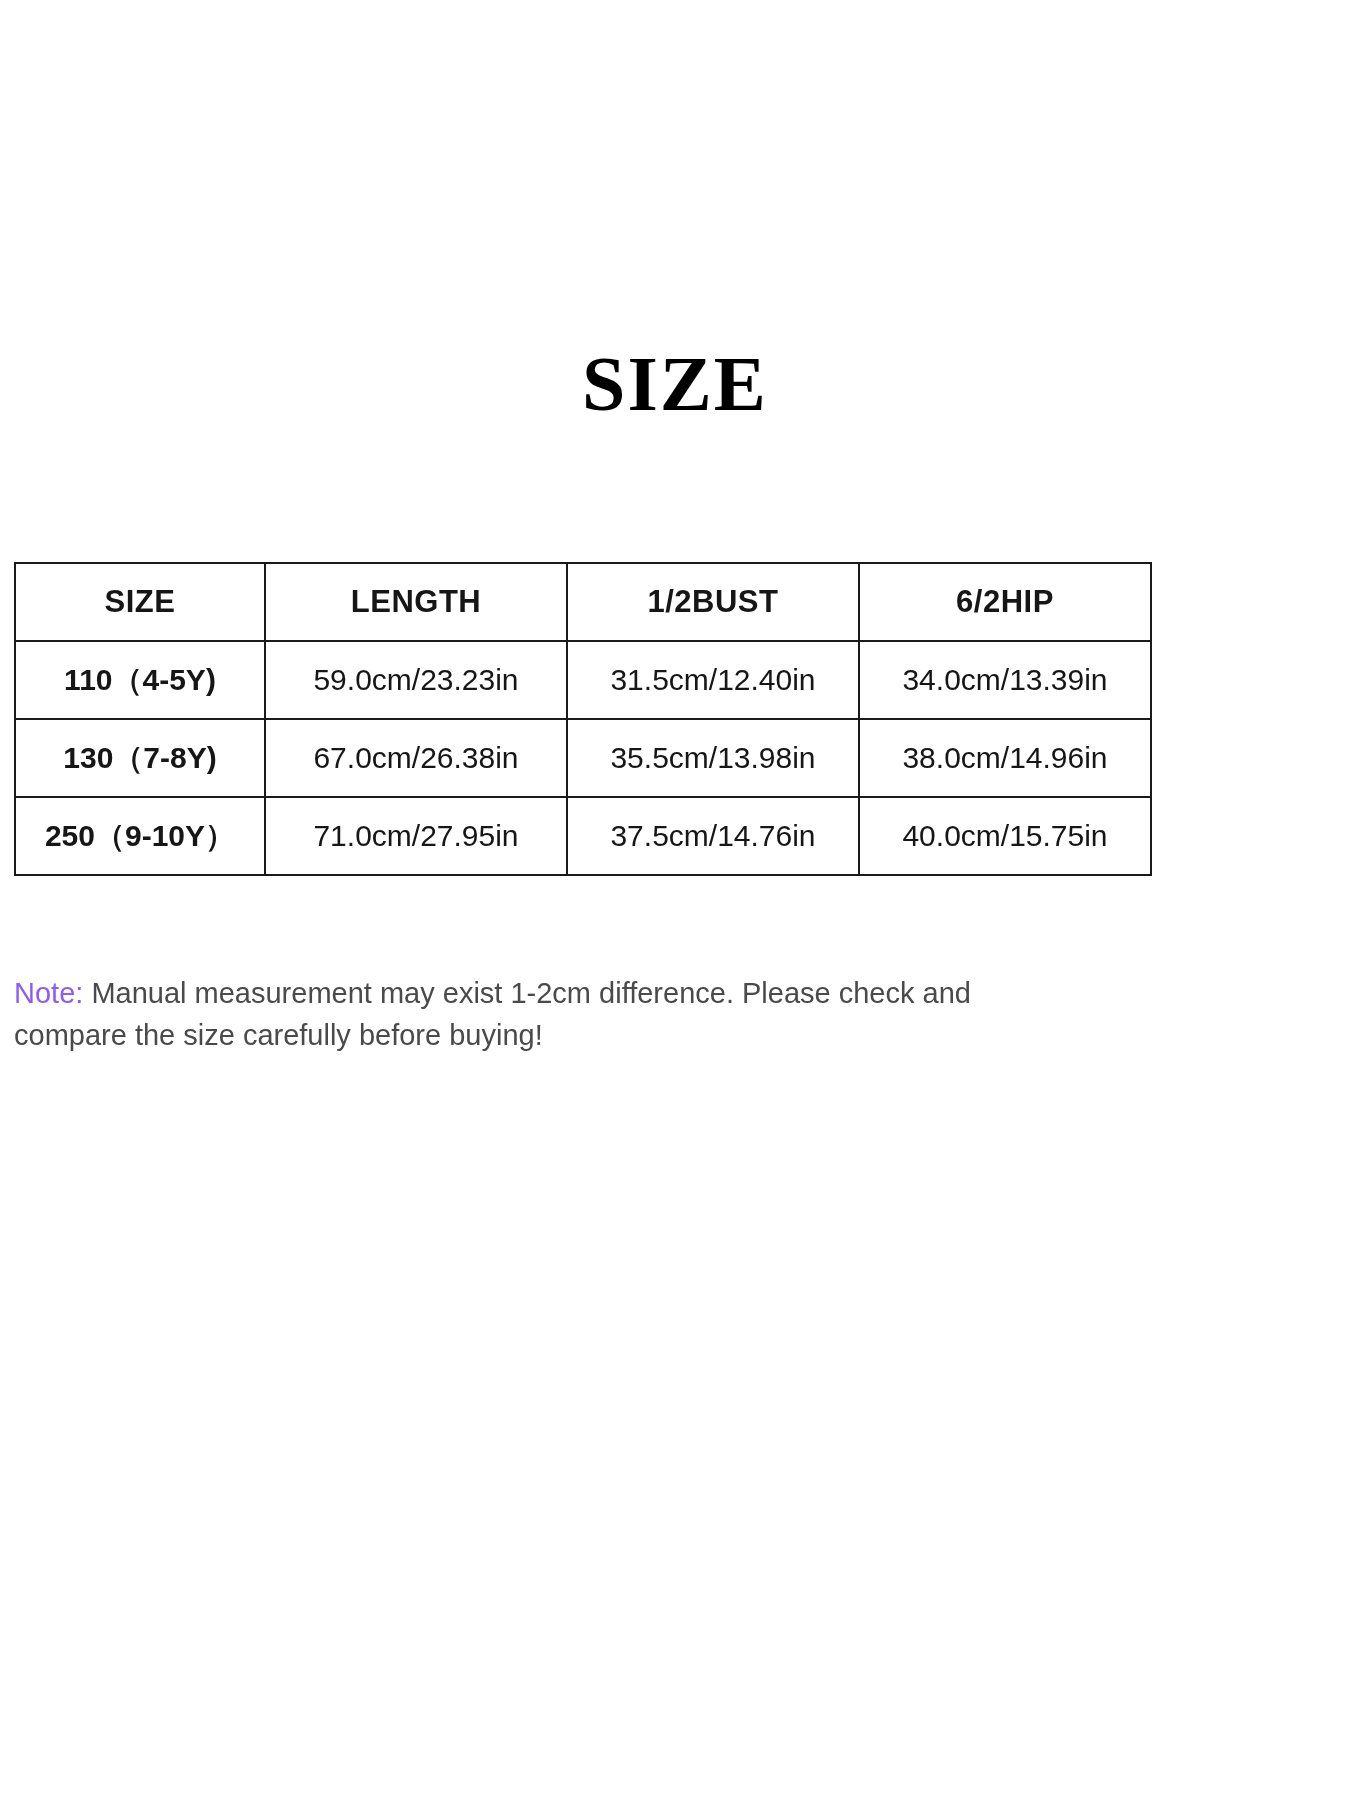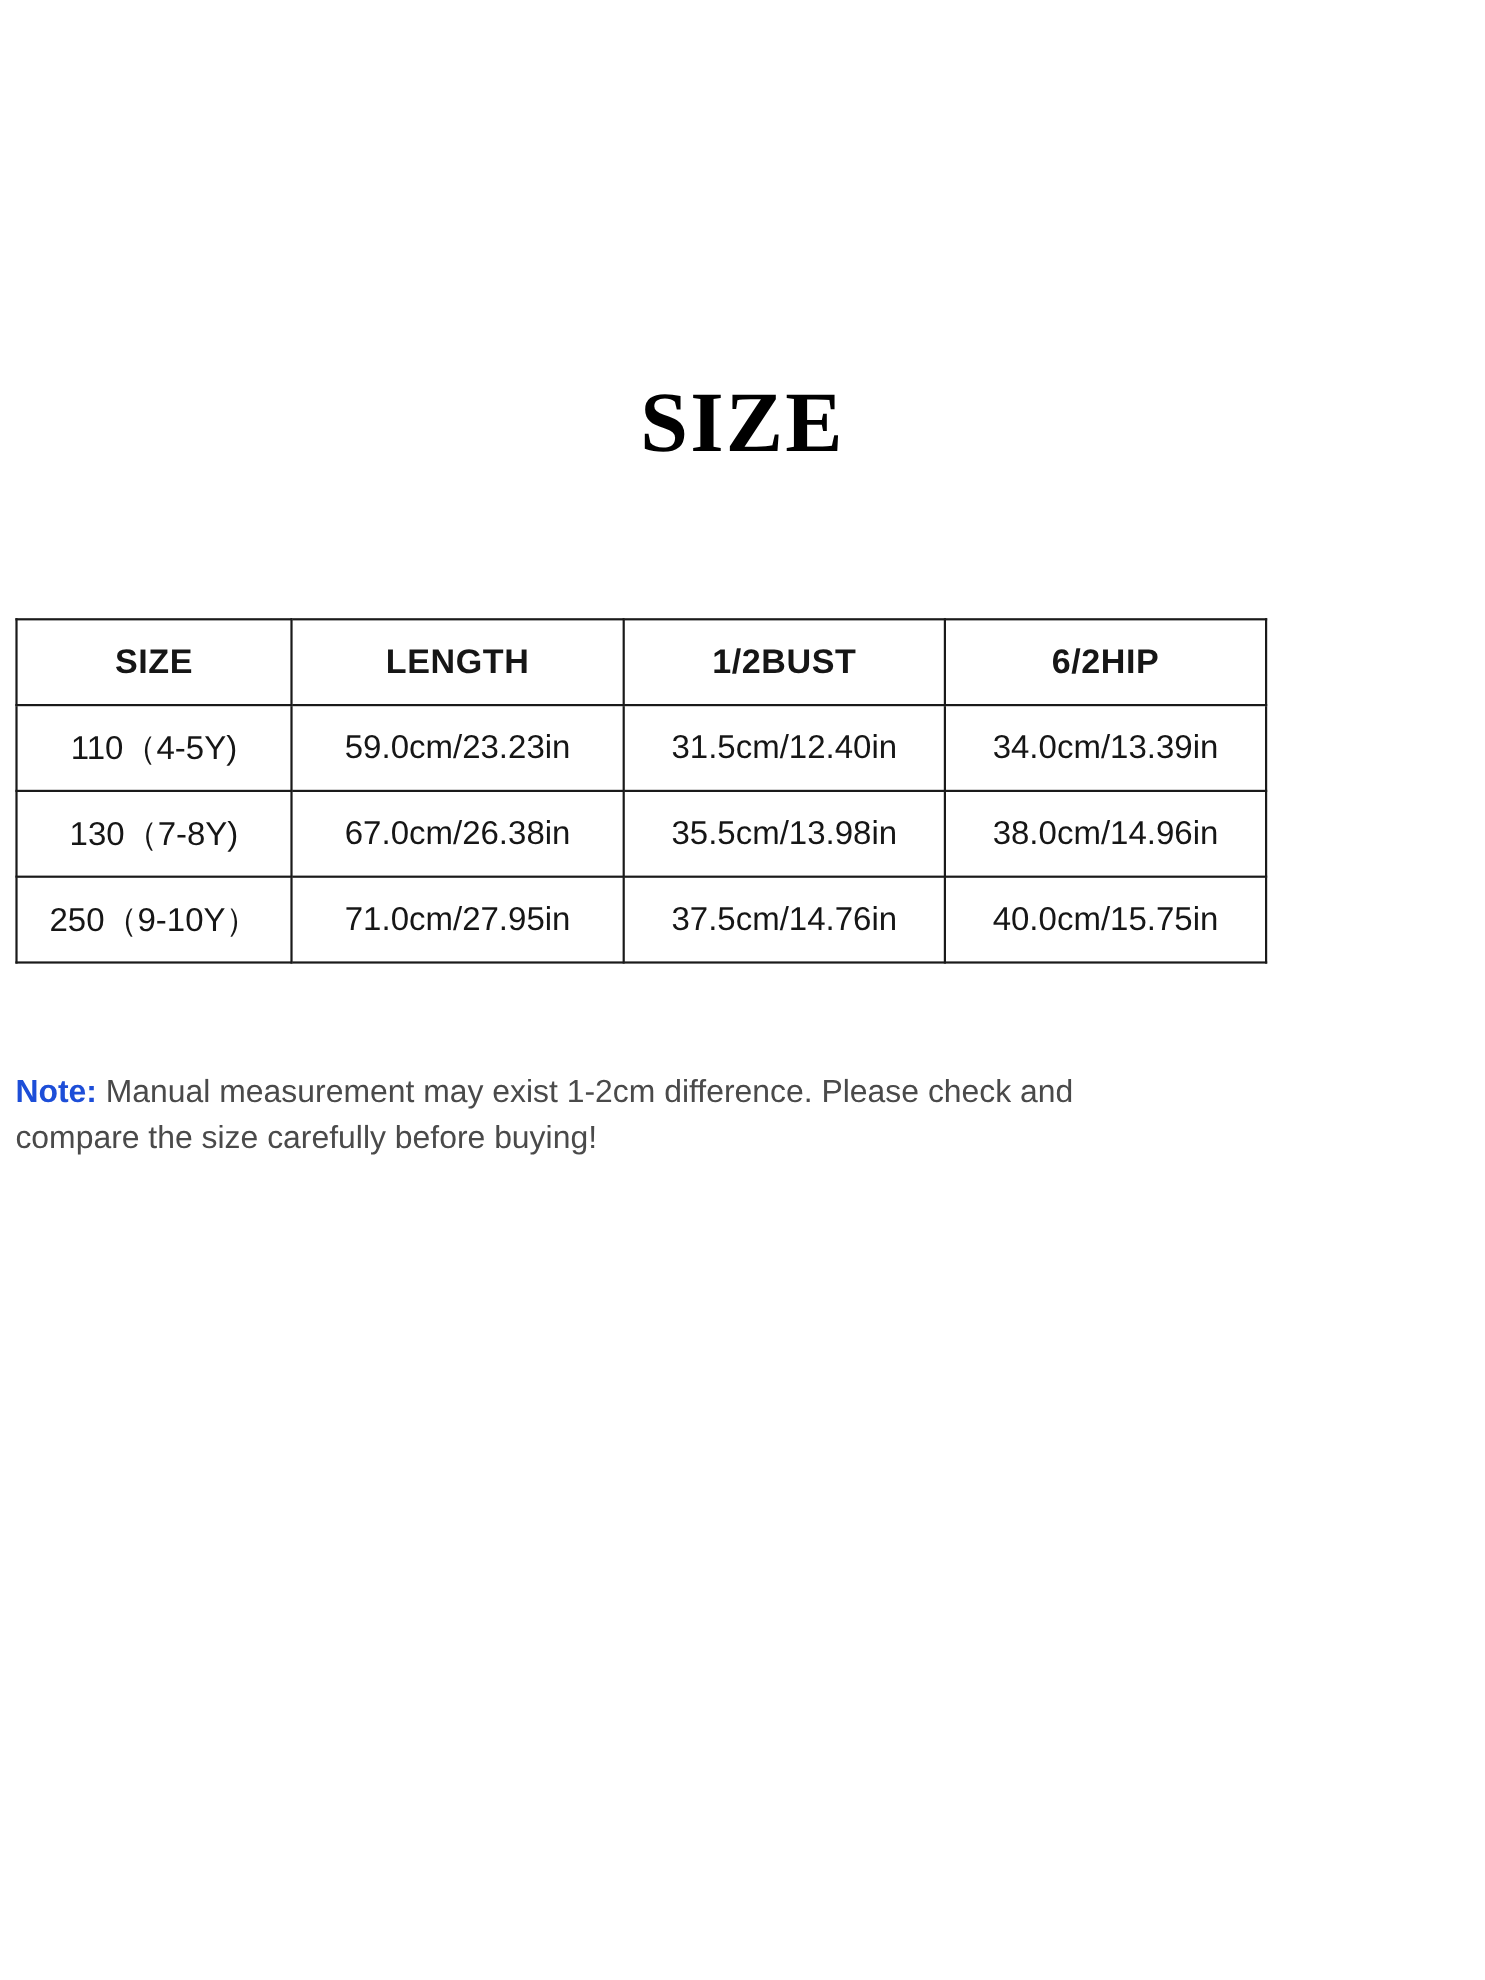--- a/index.html
+++ b/index.html
@@ -63,40 +63,40 @@
     white-space: nowrap;
   }
 
   table.size-table th {
     font-weight: 700;
     font-size: 31px;
     letter-spacing: 0.5px;
   }
 
   table.size-table td.size-cell {
-    font-weight: 400;
+    font-weight: 700;
   }
 
   table.size-table col.c1 { width: 250px; }
   table.size-table col.c2 { width: 302px; }
   table.size-table col.c3 { width: 292px; }
   table.size-table col.c4 { width: 292px; }
 
   .note {
     position: absolute;
     left: 14px;
     top: 972px;
     width: 1000px;
     font-size: 29px;
     line-height: 1.45;
     color: #4a4a4a;
   }
   .note b {
-    color: #1d4ed8;
-    font-weight: 700;
+    color: #8b5cf6;
+    font-weight: 400;
   }
 </style>
 </head>
 <body>
 
 <div class="page">
 
   <div class="title">SIZE</div>
 
   <div class="table-wrap">

